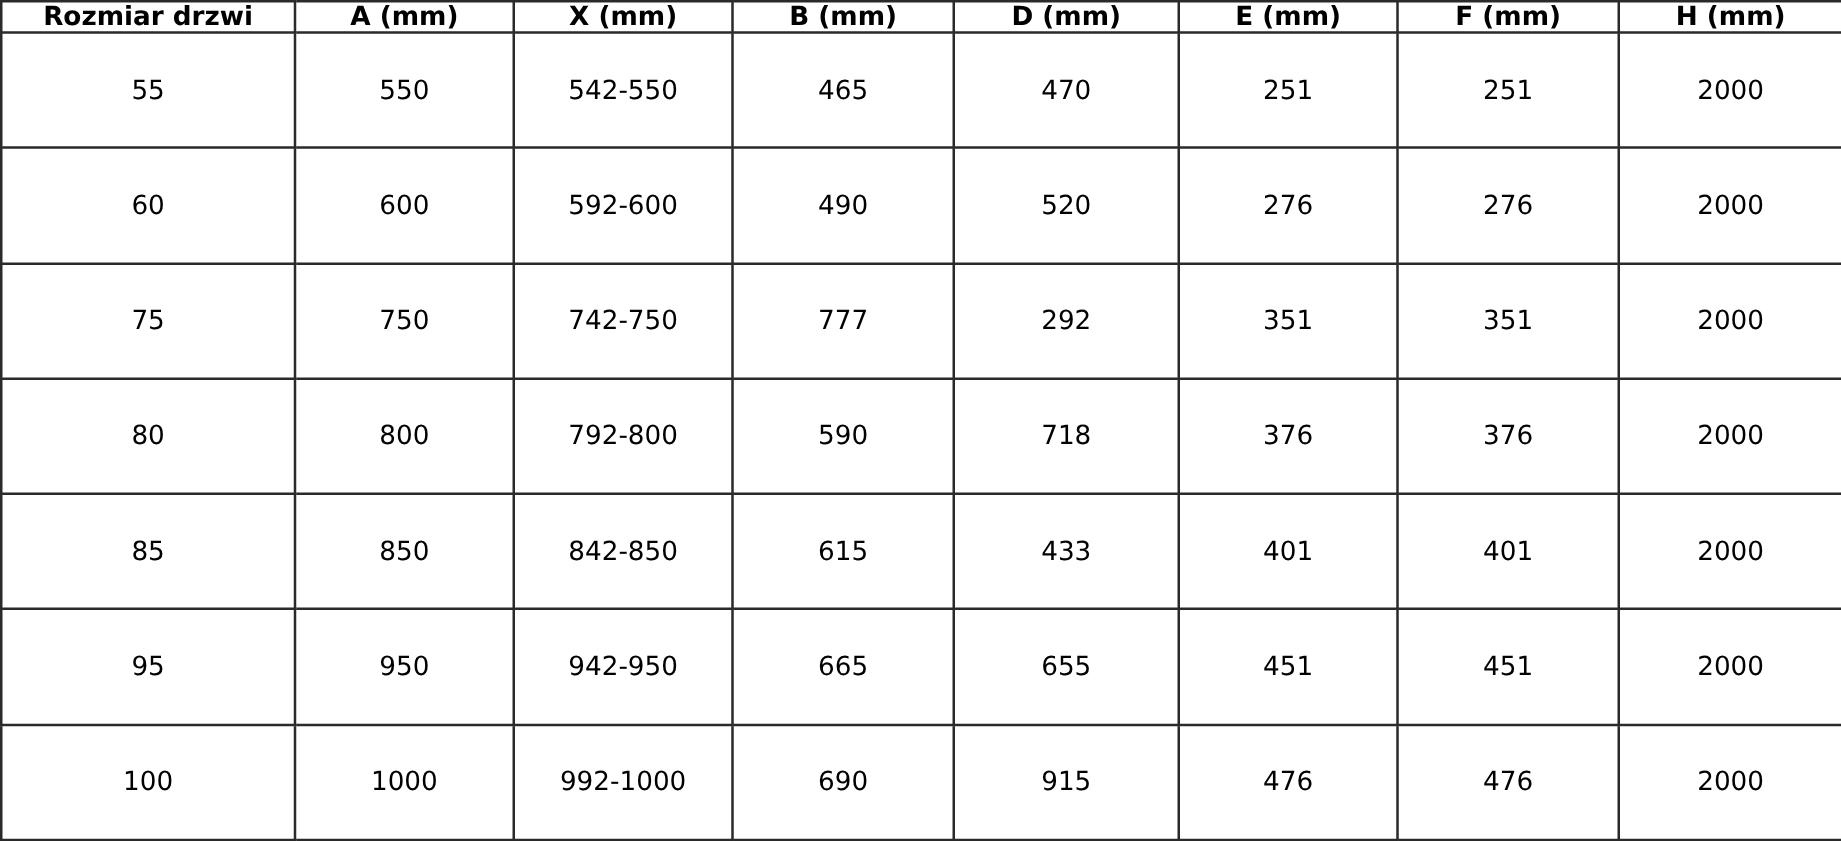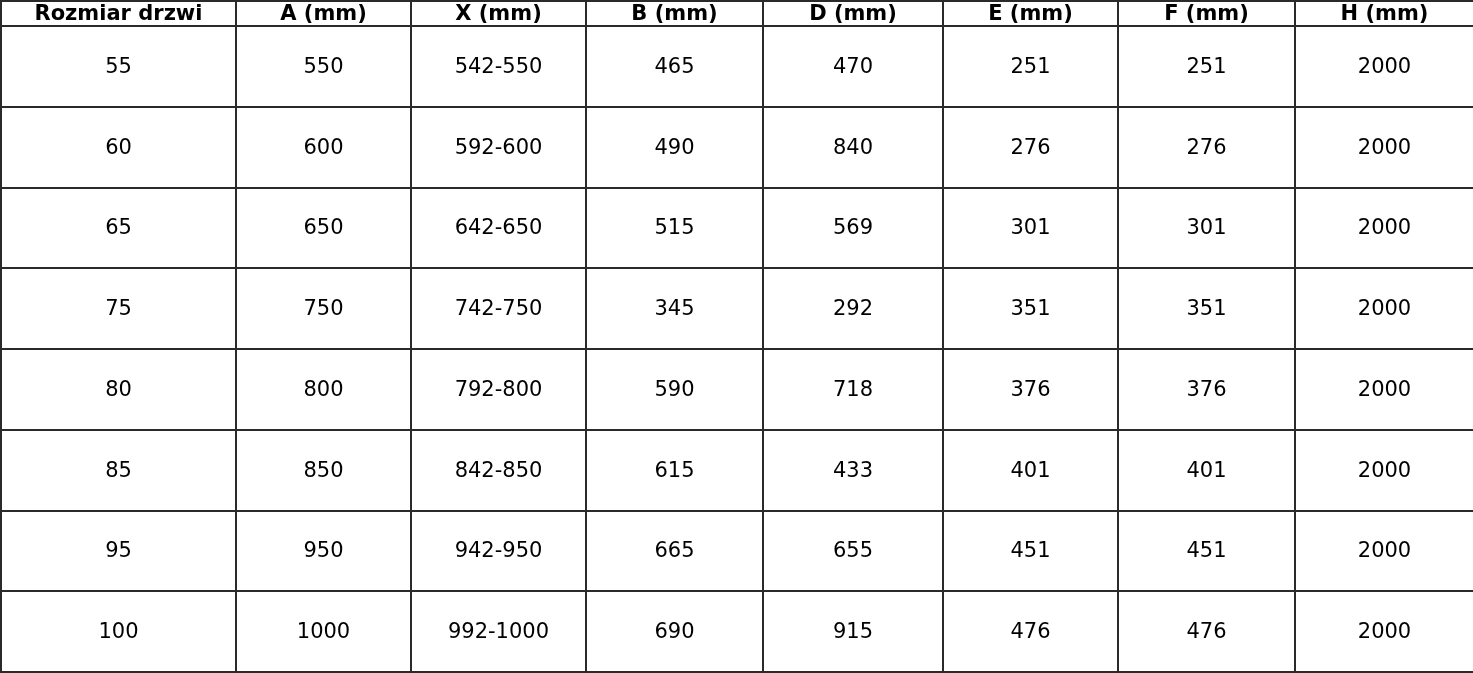--- a/index.html
+++ b/index.html
@@ -96,40 +96,30 @@
         <td>470</td>
         <td>251</td>
         <td>251</td>
         <td>2000</td>
       </tr>
       <tr>
         <td>60</td>
         <td>600</td>
         <td>592-600</td>
         <td>490</td>
-        <td>840</td>
+        <td>520</td>
         <td>276</td>
         <td>276</td>
-        <td>2000</td>
-      </tr>
-      <tr>
-        <td>65</td>
-        <td>650</td>
-        <td>642-650</td>
-        <td>515</td>
-        <td>569</td>
-        <td>301</td>
-        <td>301</td>
         <td>2000</td>
       </tr>
       <tr>
         <td>75</td>
         <td>750</td>
         <td>742-750</td>
-        <td>345</td>
+        <td>777</td>
         <td>292</td>
         <td>351</td>
         <td>351</td>
         <td>2000</td>
       </tr>
       <tr>
         <td>80</td>
         <td>800</td>
         <td>792-800</td>
         <td>590</td>

